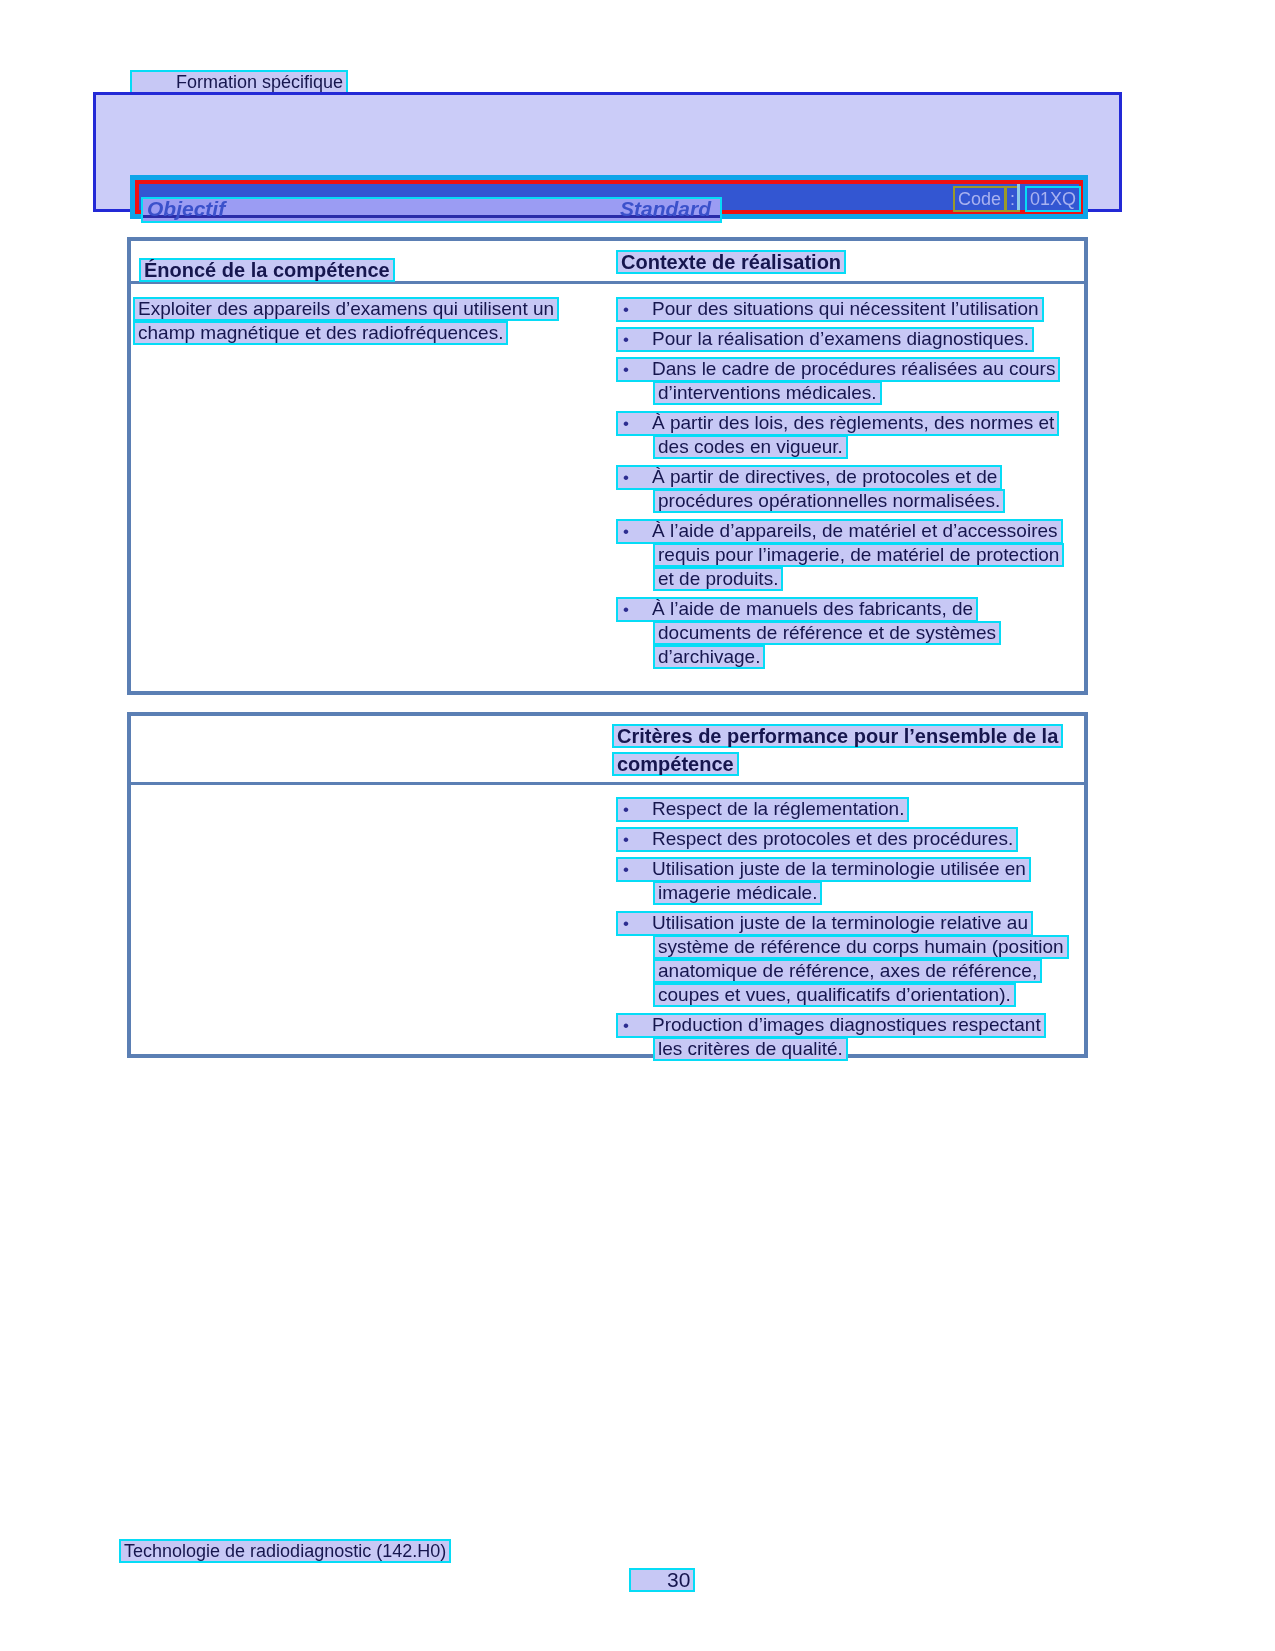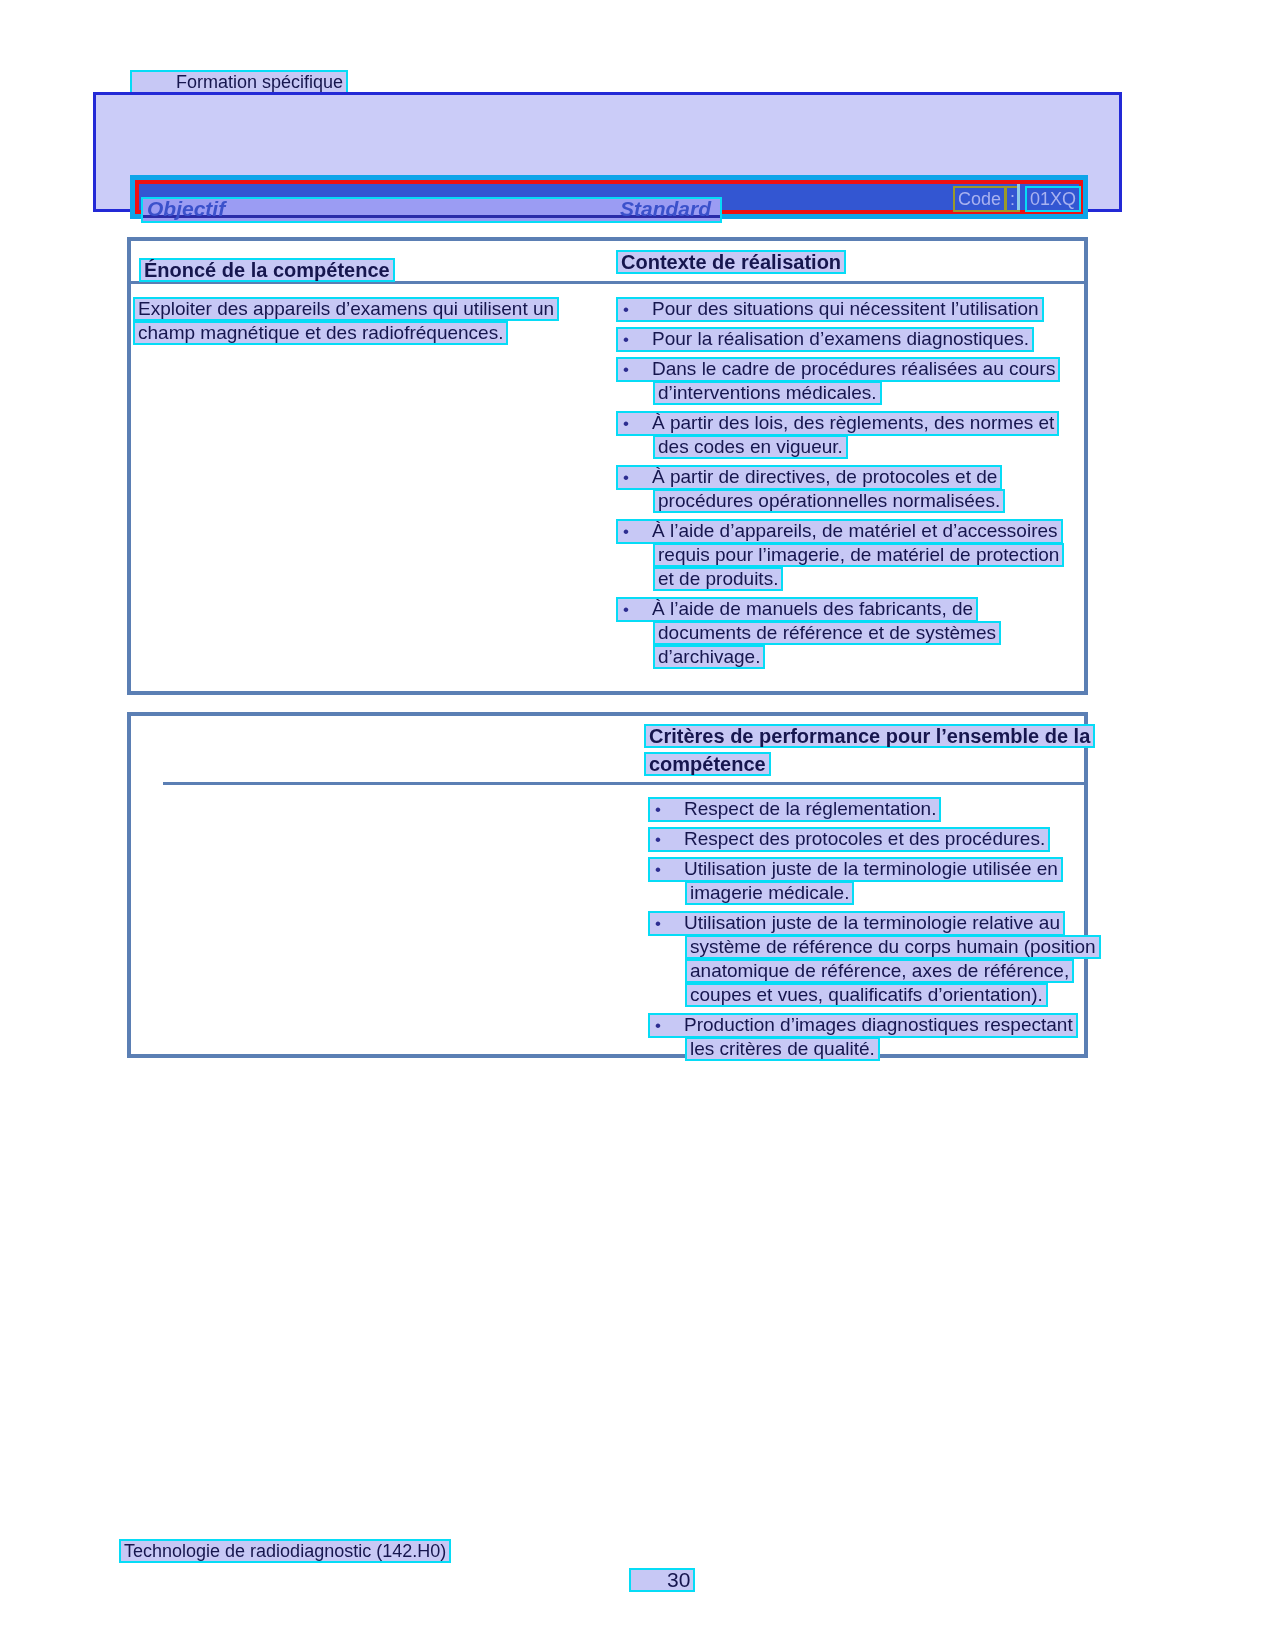--- a/index.html
+++ b/index.html
@@ -51,21 +51,21 @@
   .objstd .h-it {
     position:absolute; top:-1px; font-size:21px; line-height:22px;
     font-weight:bold; font-style:italic; color:#3b51cb;
   }
   .objstd .h-left { left:4px; }
   .objstd .h-right { left:477px; }
 
   
   .dtable { position:absolute; background:#ffffff; border:4px solid #5b7fb4; }
   .t1 { left:127px; top:237px; width:961px; height:458px; }
-  .t2 { left:127px; top:712px; width:961px; height:346px;padding-left:32px; }
+  .t2 { left:127px; top:712px; width:961px; height:346px; }
   .t-head { position:relative; border-bottom:3px solid #5b7fb4; }
   .t1 .t-head { height:43px; }
   .t2 .t-head { height:69px; }
   .t-body { position:relative; }
   .hcell-left { position:absolute; left:8px; top:9px;margin-top:8px; }
   .hcell-right { position:absolute; left:485px; top:9px; }
   .t2 .hcell-right { left:481px; top:8px; }
   .hline { height:28px; }
   .col-left { position:absolute; left:2px; top:13px; }
   .col-right { position:absolute; left:485px; top:13px; width:468px; }

